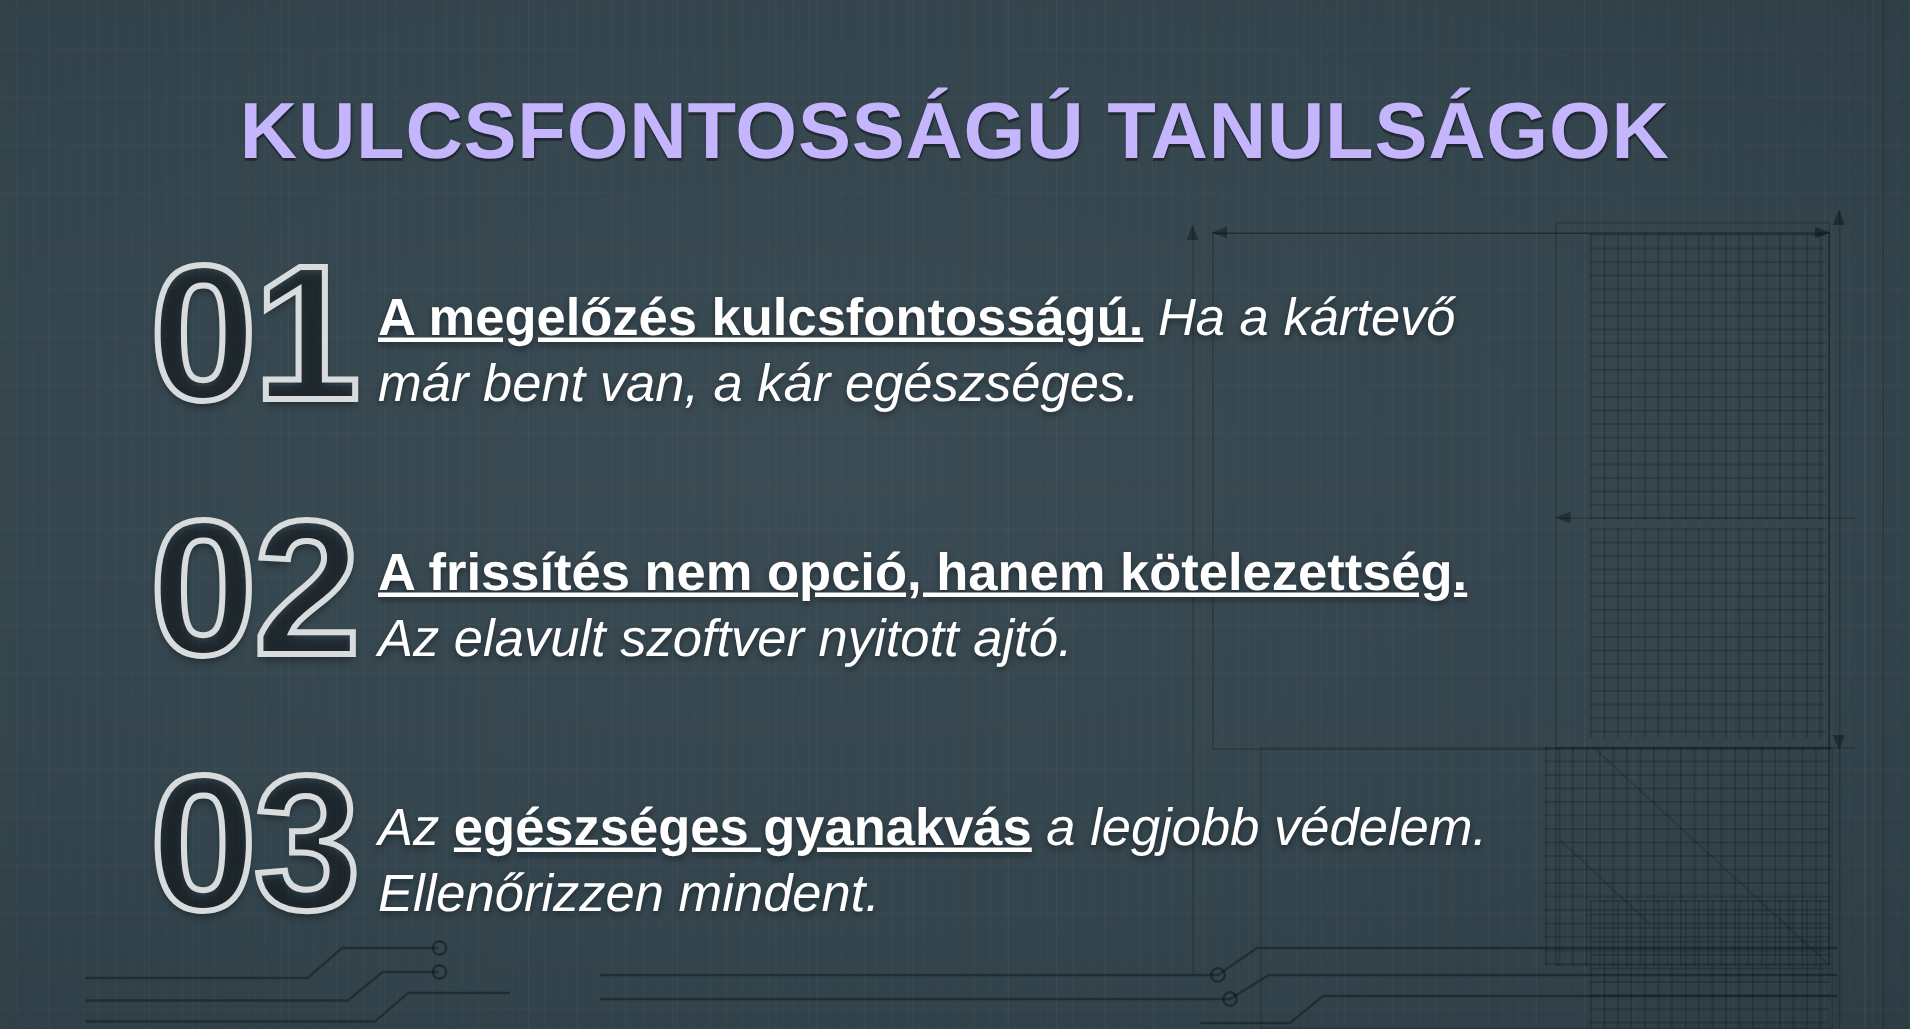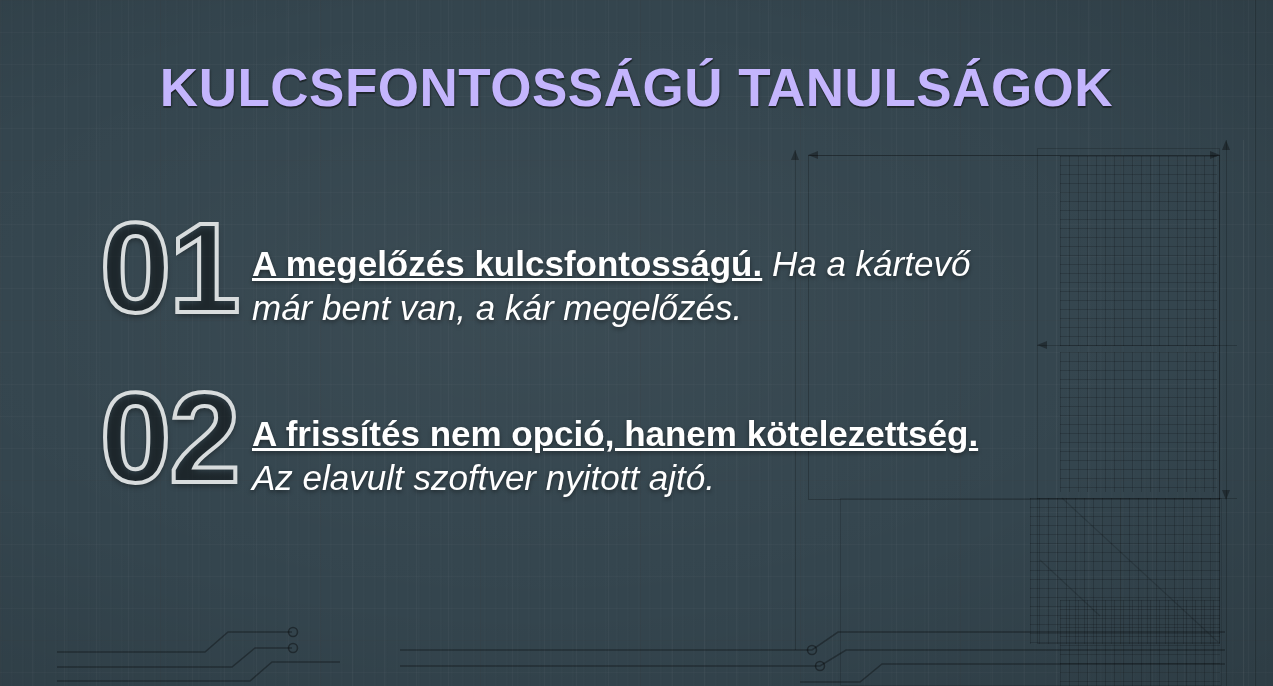--- a/index.html
+++ b/index.html
@@ -118,21 +118,21 @@
   
   .lessons {
     position:absolute;
     left:0; top:160px;
     width:1273px;
   }
   .lesson {
     position:relative;
     height:170px;
     display:flex;
-    align-items:flex-end;
+    align-items:flex-start;
   }
 
   .num {
     width:210px;
     flex:0 0 210px;
     padding-left:100px;
     font-size:128px;
     font-weight:bold;
     line-height:0.98;
     letter-spacing:-2px;
@@ -217,27 +217,34 @@
   <div class="bg-vignette"></div>
 
   <div class="title">KULCSFONTOSSÁGÚ TANULSÁGOK</div>
 
   <div class="lessons">
 
     <div class="lesson">
       <div class="num">01</div>
       <div class="copy">
         <span class="ln"><b>A megelőzés kulcsfontosságú.</b><span class="reg"> Ha a kártevő</span></span>
-        <span class="ln reg">már bent van, a kár megelőzés.</span>
+        <span class="ln reg">már bent van, a kár egészséges.</span>
       </div>
     </div>
 
     <div class="lesson">
       <div class="num">02</div>
       <div class="copy">
         <span class="ln"><b>A frissítés nem opció, hanem kötelezettség.</b></span>
         <span class="ln reg">Az elavult szoftver nyitott ajtó.</span>
       </div>
     </div>
 
+    <div class="lesson">
+      <div class="num">03</div>
+      <div class="copy">
+        <span class="ln"><span class="reg">Az </span><b>egészséges gyanakvás</b><span class="reg"> a legjobb védelem.</span></span>
+        <span class="ln reg">Ellenőrizzen mindent.</span>
+      </div>
+    </div>
 
   </div>
 </div>
 
 </body></html>

